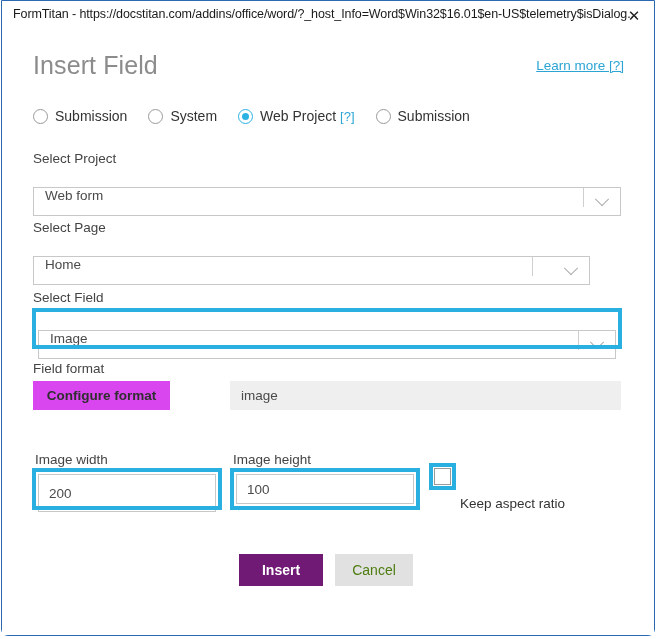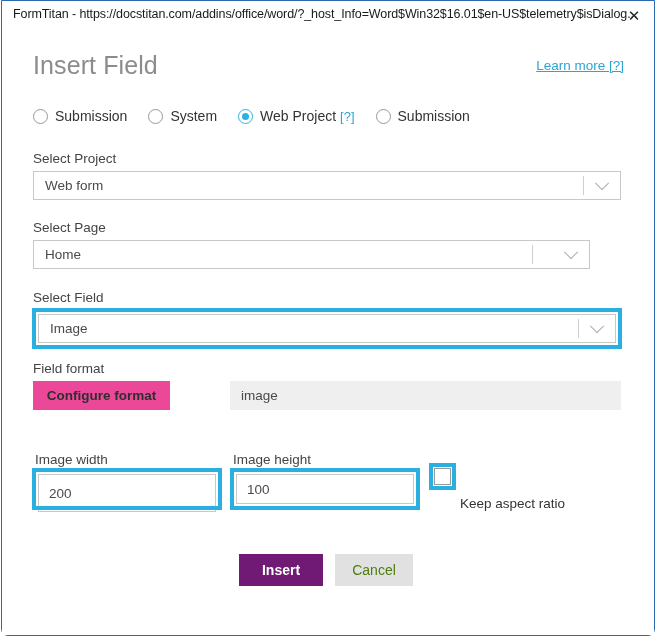--- a/index.html
+++ b/index.html
@@ -143,22 +143,22 @@
     font-size: 13.5px;
     color: #444444;
   }
   .select-box {
     position: absolute;
     box-sizing: border-box;
     border: 1px solid #c8c8c8;
     background: #ffffff;
     height: 29px;
     display: flex;
-    align-items: center;
-    cursor: pointer;
+    cursor: pointer;
+    margin-top: 16px;
   }
   .select-value {
     font-size: 13.5px;
     color: #4a4a4a;
     padding-left: 11px;
     flex: 1;
     white-space: nowrap;
     overflow: hidden;
   }
   .select-sep {
@@ -186,21 +186,21 @@
     position: absolute;
     border: 4px solid #29b0e0;
     box-sizing: border-box;
     pointer-events: none;
   }
 
   
   .configure-btn {
     position: absolute;
     box-sizing: border-box;
-    background: #ec4899;
+    background: #d946ef;
     border: none;
     font-family: "Liberation Sans", sans-serif;
     font-size: 13.5px;
     color: #2f2f2f;
     font-weight: bold;
     cursor: pointer;
     padding: 0;
   }
   .readonly-box {
     position: absolute;

